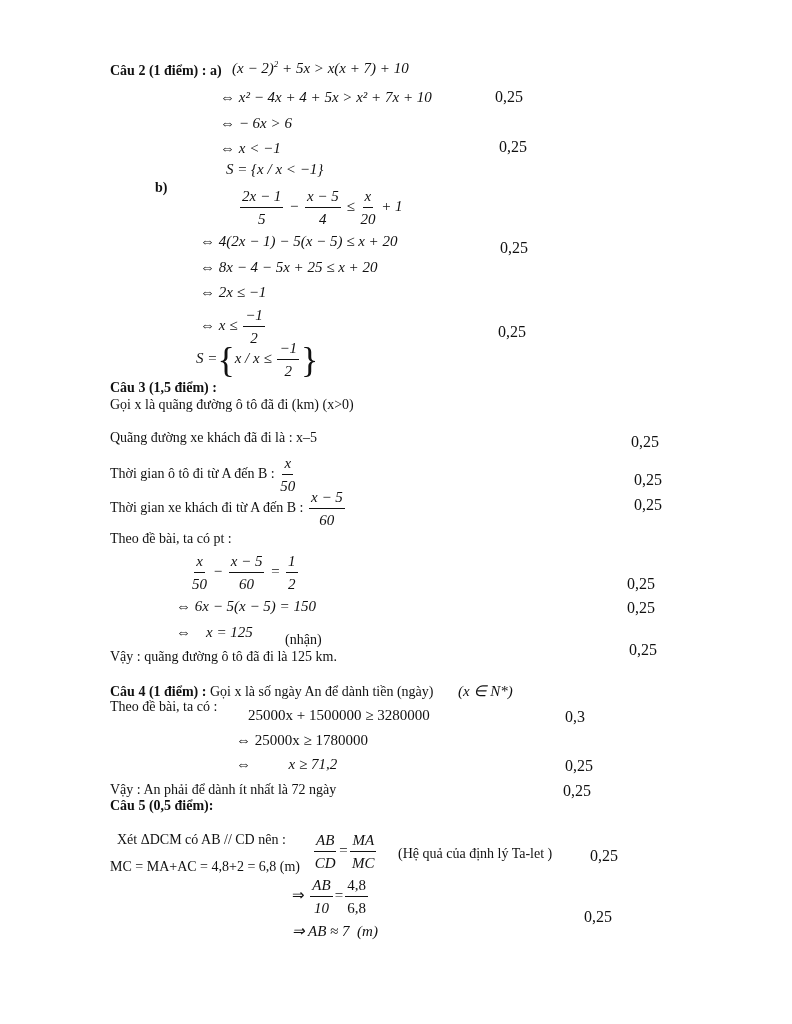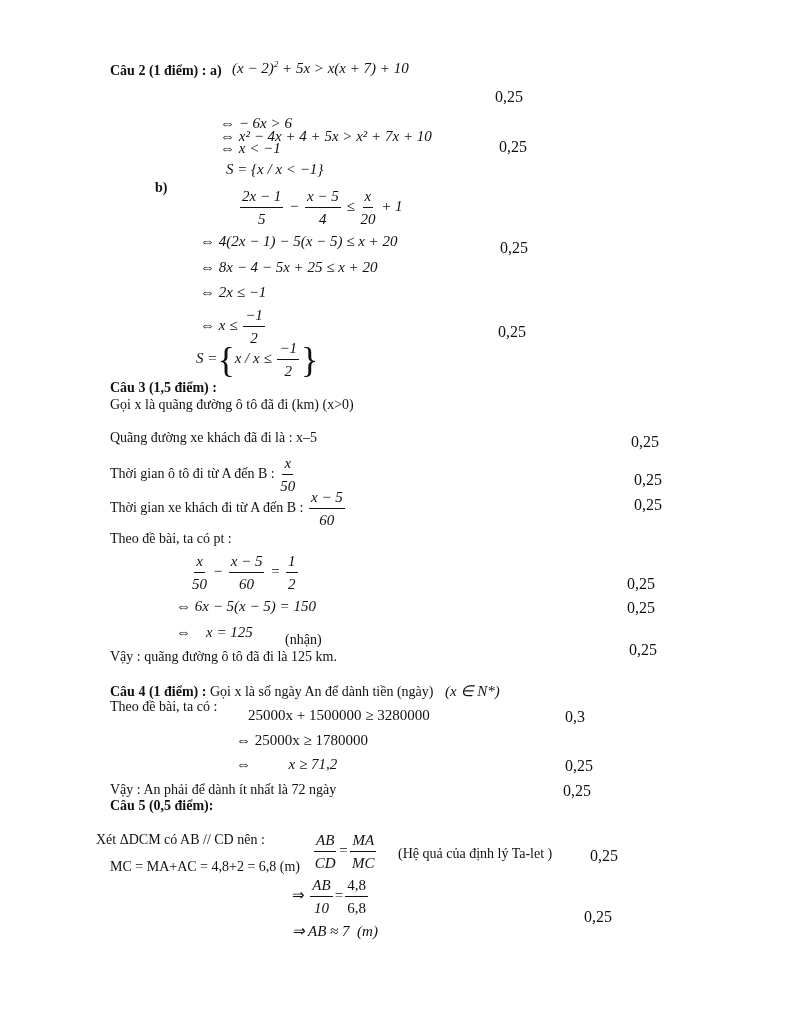--- a/index.html
+++ b/index.html
@@ -18,21 +18,21 @@
 </style>
 </head>
 <body>
 
 <div class="abs" style="left:110px;top:64px;">
   <span class="b">Câu 2 (1 điểm) : a)</span>
 </div>
 <div class="abs math m" style="left:232px;top:60px;">
   <span>(x − 2)</span><span class="sup">2</span><span> + 5x &gt; x(x + 7) + 10</span>
 </div>
-<div class="abs math m" style="left:220px;top:90px;margin-top:39px;">⇔ x² − 4x + 4 + 5x &gt; x² + 7x + 10</div>
+<div class="abs math m" style="left:220px;top:90px;">⇔ x² − 4x + 4 + 5x &gt; x² + 7x + 10</div>
 <div class="abs score" style="left:495px;top:89px;">0,25</div>
 <div class="abs math m" style="left:220px;top:116px;">⇔ − 6x &gt; 6</div>
 <div class="abs math m" style="left:220px;top:141px;">⇔      x &lt; −1</div>
 <div class="abs score" style="left:499px;top:139px;">0,25</div>
 <div class="abs math m" style="left:226px;top:162px;">S = {x / x &lt; −1}</div>
 
 <div class="abs b" style="left:155px;top:181px;">b)</div>
 <div class="abs math m" style="left:214px;top:188px;margin-left:24px;">
   <span class="frac">
       <span class="num">2x − 1</span>
@@ -111,34 +111,34 @@
 <div class="abs math m" style="left:176px;top:599px;">⇔ 6x − 5(x − 5) = 150</div>
 <div class="abs score" style="left:627px;top:600px;">0,25</div>
 <div class="abs math m" style="left:176px;top:625px;white-space:pre;">⇔    x = 125</div>
 <div class="abs" style="left:285px;top:633px;">(nhận)</div>
 <div class="abs" style="left:110px;top:650px;">Vậy : quãng đường ô tô đã đi là 125 km.</div>
 <div class="abs score" style="left:629px;top:642px;">0,25</div>
 
 <div class="abs" style="left:110px;top:684px;">
   <span class="b">Câu 4 (1 điểm) :</span>
   <span>Gọi x là số ngày An để dành tiền (ngày)</span>
-  <span class="math m" style="margin-left:8px;">(x ∈ N*)</span>
+  <span class="math m" style="margin-left:21px;">(x ∈ N*)</span>
 </div>
 <div class="abs" style="left:110px;top:700px;">Theo đề bài, ta có :</div>
 <div class="abs math" style="left:248px;top:708px;">25000x + 1500000 ≥ 3280000</div>
 <div class="abs score" style="left:565px;top:709px;">0,3</div>
 <div class="abs math" style="left:236px;top:733px;">⇔ 25000x ≥ 1780000</div>
 <div class="abs math m" style="left:236px;top:757px;white-space:pre;">⇔          x ≥ 71,2</div>
 <div class="abs score" style="left:565px;top:758px;">0,25</div>
 <div class="abs" style="left:110px;top:783px;">Vậy : An phải để dành ít nhất là 72 ngày</div>
 <div class="abs score" style="left:563px;top:783px;">0,25</div>
 
 <div class="abs b" style="left:110px;top:799px;">Câu 5 (0,5 điểm):</div>
 <div class="abs" style="left:110px;top:816px;margin-top:44px;">MC = MA+AC = 4,8+2 = 6,8 (m)</div>
-<div class="abs" style="left:96px;top:833px;">Xét ΔDCM có AB // CD  nên :</div>
+<div class="abs" style="left:117px;top:833px;">Xét ΔDCM có AB // CD  nên :</div>
 <div class="abs math m" style="left:312px;top:832px;">
   <span class="frac">
       <span class="num">AB</span>
       <span class="den">CD</span>
     </span><span>=</span><span class="frac">
       <span class="num">MA</span>
       <span class="den">MC</span>
     </span>
 </div>
 <div class="abs" style="left:398px;top:847px;">(Hệ quả của định lý Ta-let )</div>

